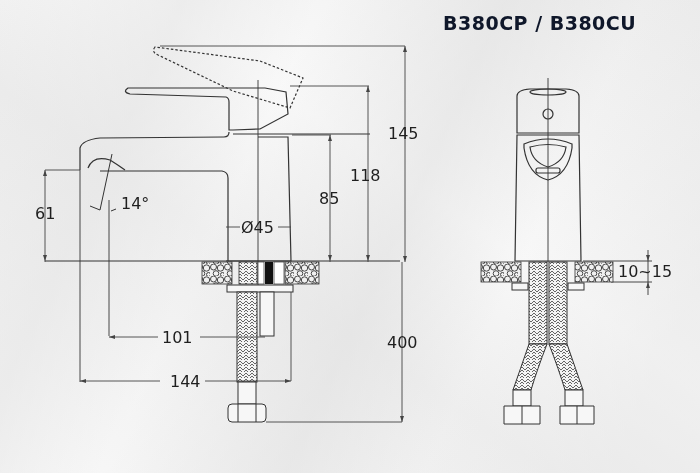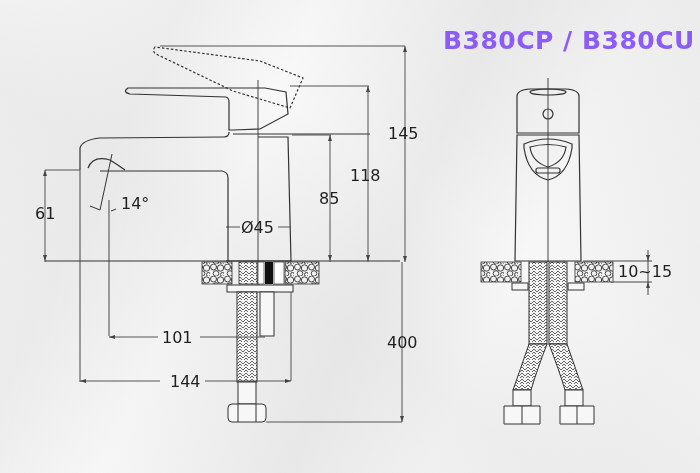--- a/index.html
+++ b/index.html
@@ -1,20 +1,20 @@
 <!DOCTYPE html>
 <html><head>
 <meta charset="utf-8">
 <style>
   html, body { margin:0; padding:0; }
   body { width:700px; height:473px; overflow:hidden; background:#f2f2f2; position:relative; font-family:"DejaVu Sans", sans-serif; }
   .marble { position:absolute; inset:0; background:
       linear-gradient(115deg, rgba(255,255,255,0.0) 0%, rgba(230,230,230,0.6) 20%, rgba(255,255,255,0.2) 35%, rgba(225,225,225,0.55) 55%, rgba(255,255,255,0.1) 70%, rgba(232,232,232,0.5) 90%),
       linear-gradient(35deg, #f6f6f6 0%, #ececec 40%, #f7f7f7 60%, #eaeaea 100%); }
-  .title { position:absolute; left:443px; top:26px; font-family:"DejaVu Sans", sans-serif; font-size:25px; font-weight:bold; color:#8b5cf6; letter-spacing:0.5px; white-space:nowrap; }
+  .title { position:absolute; left:443px; top:12px; font-family:"DejaVu Sans", sans-serif; font-size:19px; font-weight:bold; color:#0f172a; letter-spacing:0.5px; white-space:nowrap; }
   svg.drawing { position:absolute; left:0; top:0; }
   .dim { font-family:"DejaVu Sans", sans-serif; font-size:16px; fill:#1f1f1f; }
 </style>
 </head>
 <body>
 
 <div class="marble"></div>
 
 <div class="title">B380CP / B380CU</div>
 

